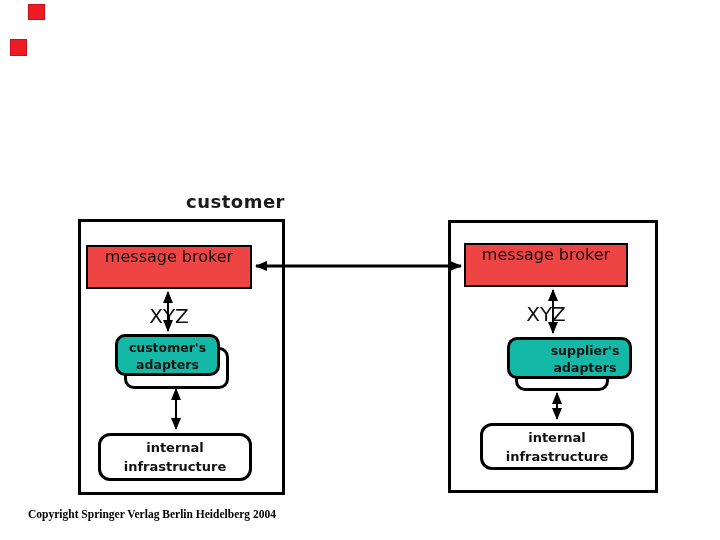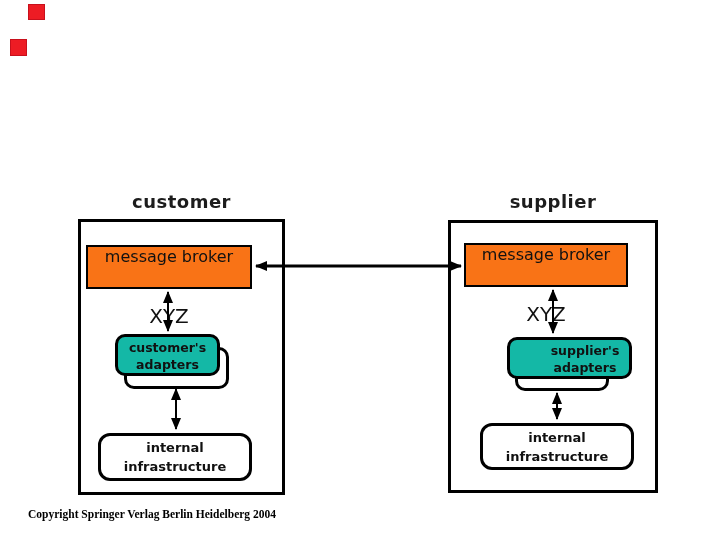--- a/index.html
+++ b/index.html
@@ -8,34 +8,34 @@
     font-family:"DejaVu Sans", sans-serif; overflow:hidden; color:#111;
   }
   .nav-square {
     position:absolute; background:#ed1c24; border:1px solid #c8101c;
     box-sizing:border-box;
   }
   .nav-square.top { left:28px; top:4px; width:17px; height:16px; }
   .nav-square.bottom { left:10px; top:39px; width:17px; height:17px; }
 
   .sys-title {
-    position:absolute; top:191px; text-align:center;
+    position:absolute; top:191px; text-align:right;
     font-size:18px; font-weight:bold; color:#1c1c1c; letter-spacing:0.5px;
   }
   .sys-title.customer { left:78px; width:207px; }
   .sys-title.supplier { left:448px; width:210px; }
 
   .outer-box {
     position:absolute; border:3px solid #000; background:#fff;
   }
   .outer-box.customer { left:78px; top:219px; width:201px; height:270px; }
   .outer-box.supplier { left:448px; top:220px; width:204px; height:267px; }
 
   .broker-box {
-    position:absolute; border:2px solid #000; background:#f97316;
+    position:absolute; border:2px solid #000; background:#ef4444;
     text-align:center; z-index:2;
   }
   .broker-box.customer { left:86px; top:245px; width:162px; height:40px; }
   .broker-box.supplier { left:464px; top:243px; width:160px; height:40px; }
   .broker-line1 { display:block; font-size:16px; line-height:19px; margin-top:0px; }
   .broker-line2 { display:block; font-size:20px; line-height:21px;margin-top:40px; }
 
   .adapters-back {
     position:absolute; border:3px solid #000; border-radius:10px; background:#fff; z-index:1;
   }
@@ -87,21 +87,20 @@
   <div class="adapters-back customer"></div>
   <div class="adapters-front customer">
     <span>customer's</span>
     <span>adapters</span>
   </div>
   <div class="infra-box customer">
     <span>internal</span>
     <span>infrastructure</span>
   </div>
 
-  <div class="sys-title supplier">supplier</div>
   <div class="outer-box supplier"></div>
   <div class="broker-box supplier">
     <span class="broker-line1">message broker</span>
     <span class="broker-line2">XYZ</span>
   </div>
   <div class="adapters-back supplier"></div>
   <div class="adapters-front supplier">
     <span>supplier's</span>
     <span>adapters</span>
   </div>

